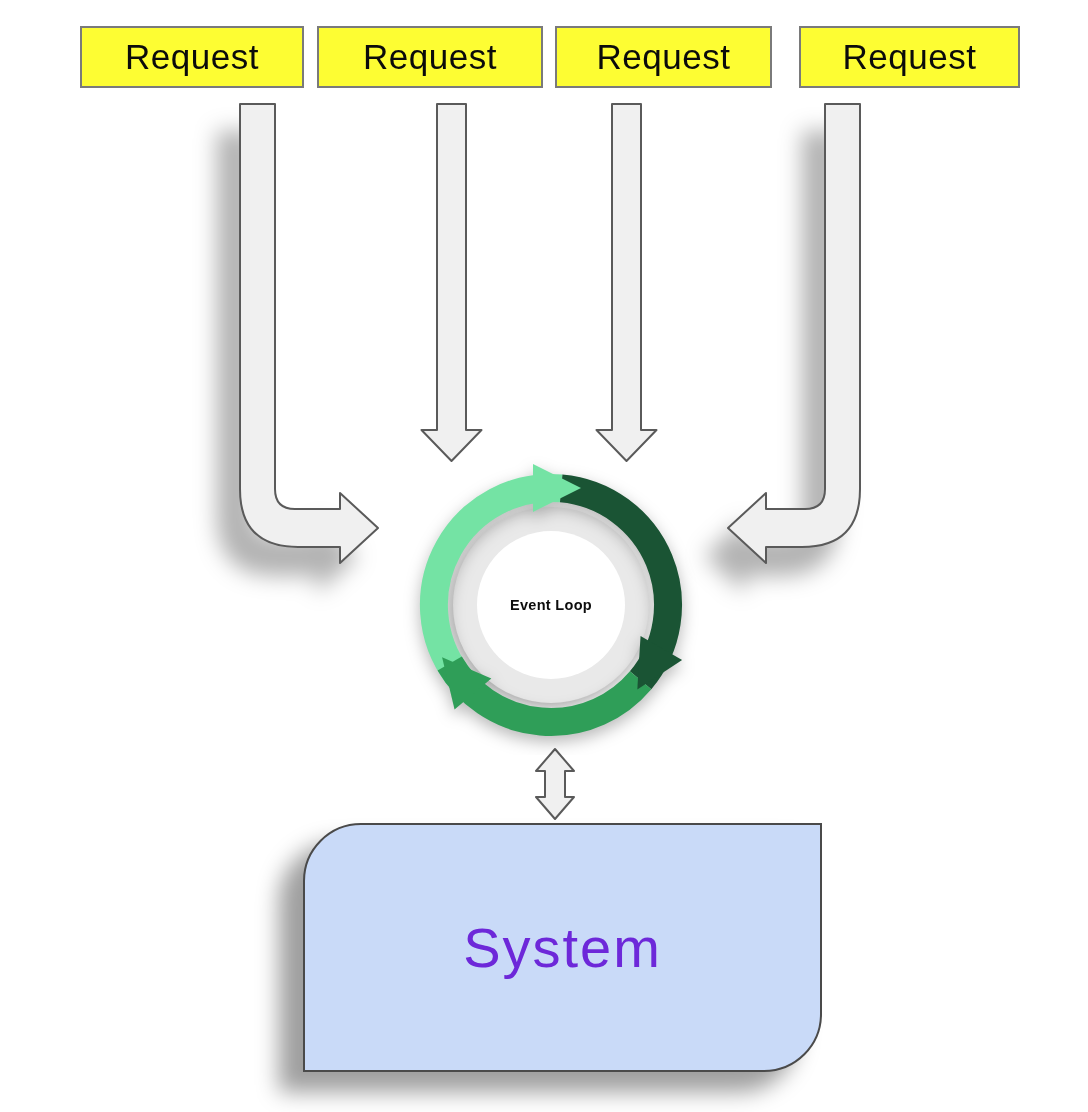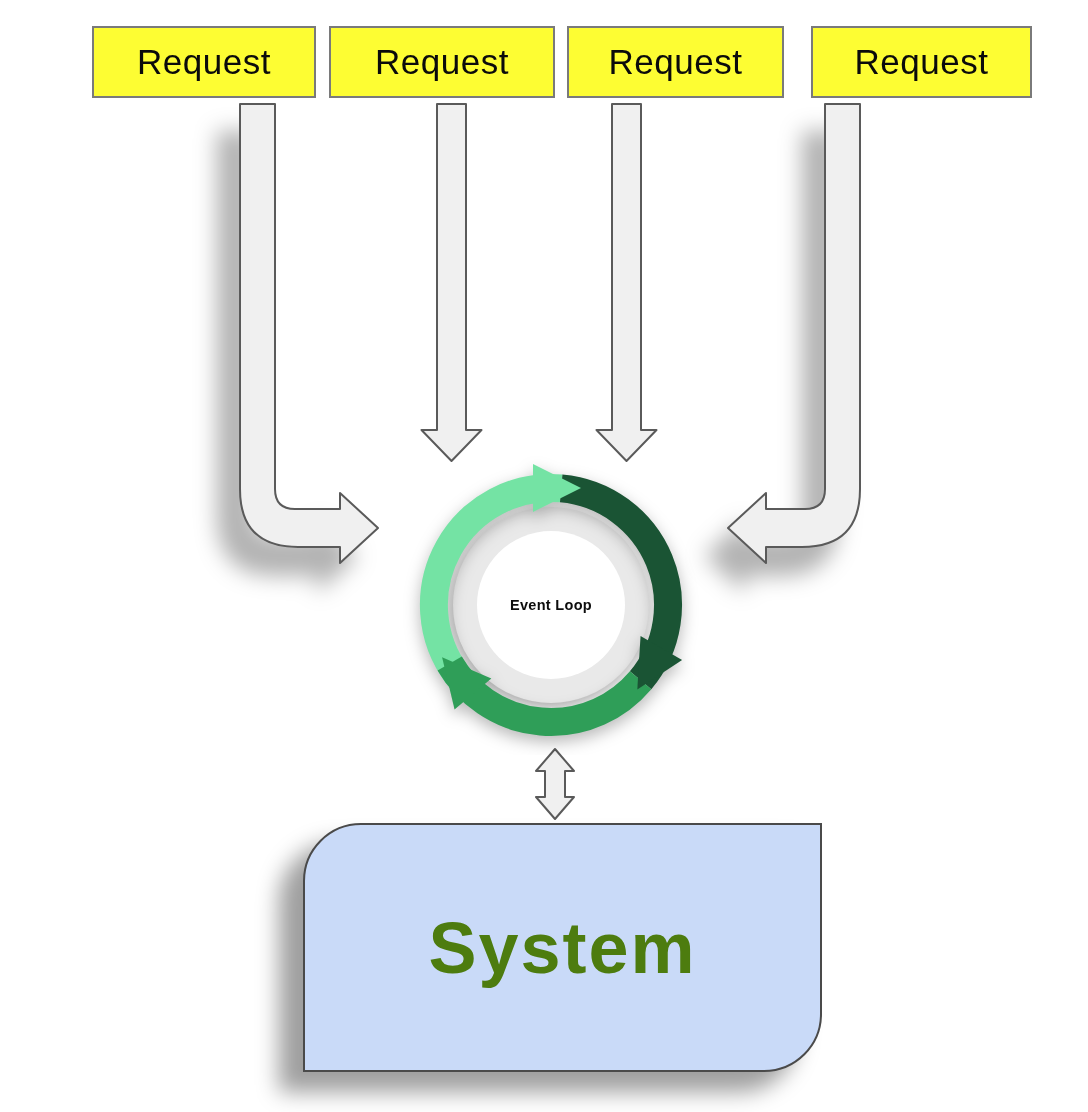--- a/index.html
+++ b/index.html
@@ -2,24 +2,24 @@
 <html><head>
 <meta charset="utf-8">
 <style>
   html,body{margin:0;padding:0;background:#ffffff;}
   .canvas{
     position:relative;width:1088px;height:1112px;background:#ffffff;overflow:hidden;
     font-family:"Liberation Sans", sans-serif;
   }
   
   .request-box{
-    position:absolute;top:26px;height:72px;box-sizing:border-box;
+    position:absolute;top:26px;height:62px;box-sizing:border-box;
     background:#FDFD33;border:2px solid #7a7a7a;
     display:flex;align-items:center;justify-content:center;
-    font-size:35px;color:#0b0b0b;letter-spacing:0.5px;margin-left:12px;
+    font-size:35px;color:#0b0b0b;letter-spacing:0.5px;
   }
   .rb1{left:80px;width:224px;}
   .rb2{left:317px;width:226px;}
   .rb3{left:555px;width:217px;}
   .rb4{left:799px;width:221px;}
   
   .arrow-layer{position:absolute;left:0;top:0;width:1088px;height:1112px;}
   .gray-arrow{fill:#F0F0F0;stroke:#5A5A5A;stroke-width:2;stroke-linejoin:round;}
   .bent-shadow{filter:drop-shadow(-22px 28px 11px rgba(0,0,0,0.30));}
   
@@ -29,21 +29,21 @@
   .arc{fill:none;stroke-width:28;}
   .loop-label{font-family:"Liberation Sans",sans-serif;font-size:14.5px;font-weight:bold;fill:#0d0d0d;text-anchor:middle;letter-spacing:0.3px;}
   
   .system-box{
     position:absolute;left:303px;top:823px;width:519px;height:249px;box-sizing:border-box;
     background:#C9DAF8;border:2px solid #4a4a4a;
     border-radius:58px 0 58px 0;
     box-shadow:-24px 20px 22px rgba(0,0,0,0.38);
     display:flex;align-items:center;justify-content:center;
   }
-  .system-label{font-size:72px;font-weight:700;color:#4d7c0f;letter-spacing:2px;}
+  .system-label{font-size:56px;font-weight:400;color:#6d28d9;letter-spacing:2px;}
 </style>
 </head>
 <body>
 
 <div class="canvas">
 
   <div class="request-box rb1">
     <span>Request</span>
   </div>
   <div class="request-box rb2">

